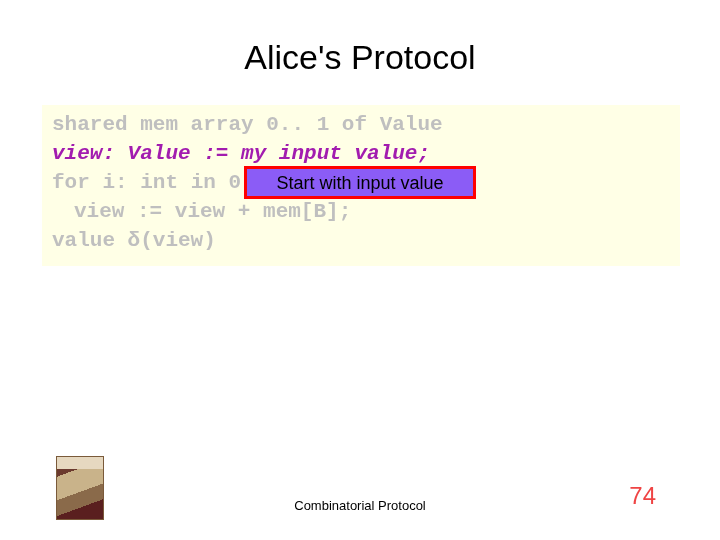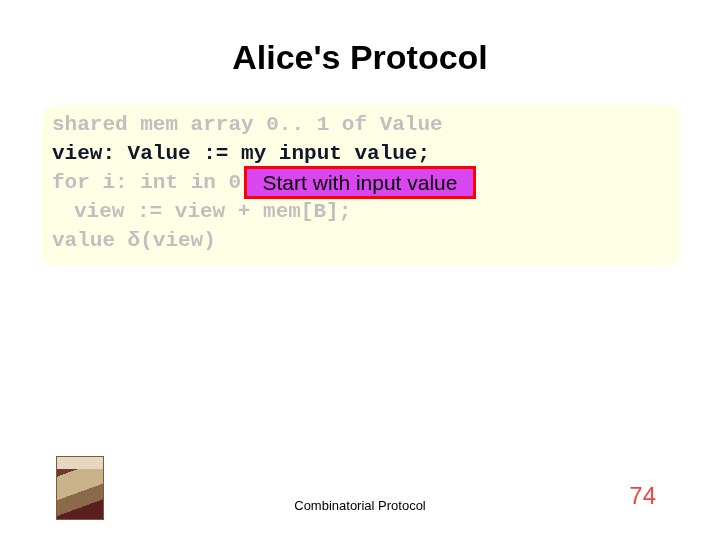--- a/index.html
+++ b/index.html
@@ -9,47 +9,46 @@
     background: #ffffff;
     font-family: Arial, Helvetica, sans-serif;
     position: relative;
     overflow: hidden;
   }
   .title {
     text-align: center;
     font-size: 34px;
     color: #000;
     padding-top: 38px;
-    font-weight: bold;
+    font-weight: normal;
   }
   .code-block {
     margin: 28px 40px 0 42px;
     background: #ffffe6;
     padding: 6px 10px 10px 10px;
     font-family: "Courier New", Courier, monospace;
     font-size: 21px;
     font-weight: bold;
     color: #bfbfbf;
     line-height: 1.38;
     position: relative;
-    border-radius: 12px;
   }
-  .code-block .dark { color: #0f172a; }
+  .code-block .dark { color: #a21caf; font-style: italic; }
   .indent { padding-left: 22px; display: inline; }
   .callout {
     position: absolute;
     top: 61px;
     left: 202px;
     width: 232px;
     height: 33px;
-    background: #d946ef;
+    background: #8b5cf6;
     border: 3px solid #ff0000;
     font-family: Arial, Helvetica, sans-serif;
     font-weight: normal;
-    font-size: 21px;
+    font-size: 18px;
     color: #000;
     display: flex;
     align-items: center;
     justify-content: center;
     line-height: 1;
   }
   .thumb {
     position: absolute;
     left: 56px;
     bottom: 20px;

